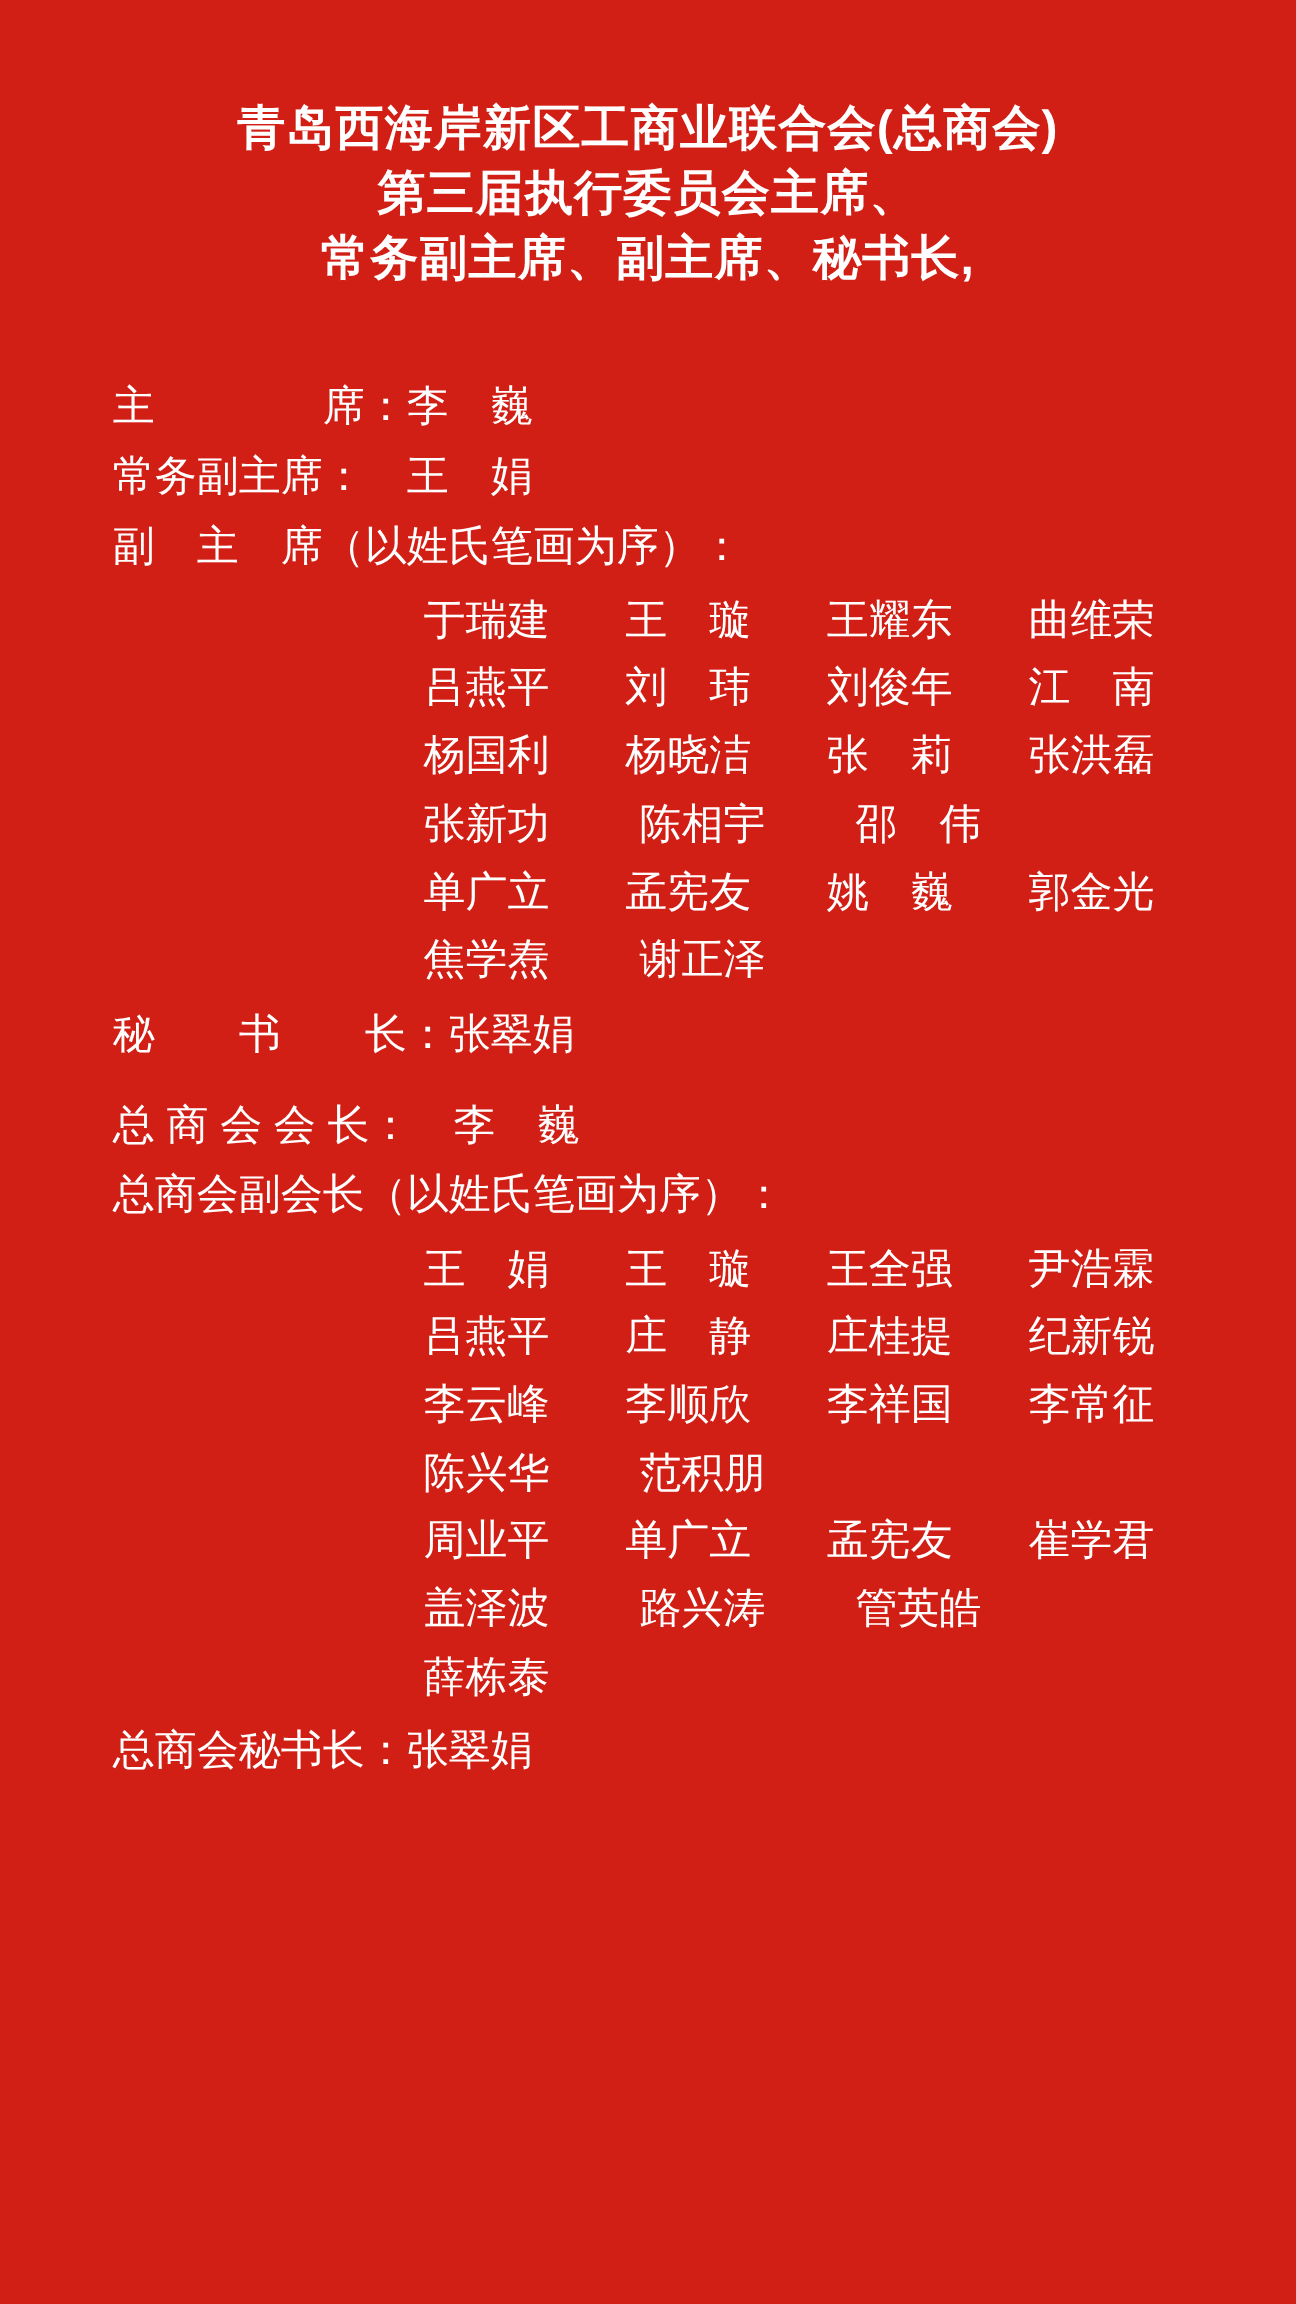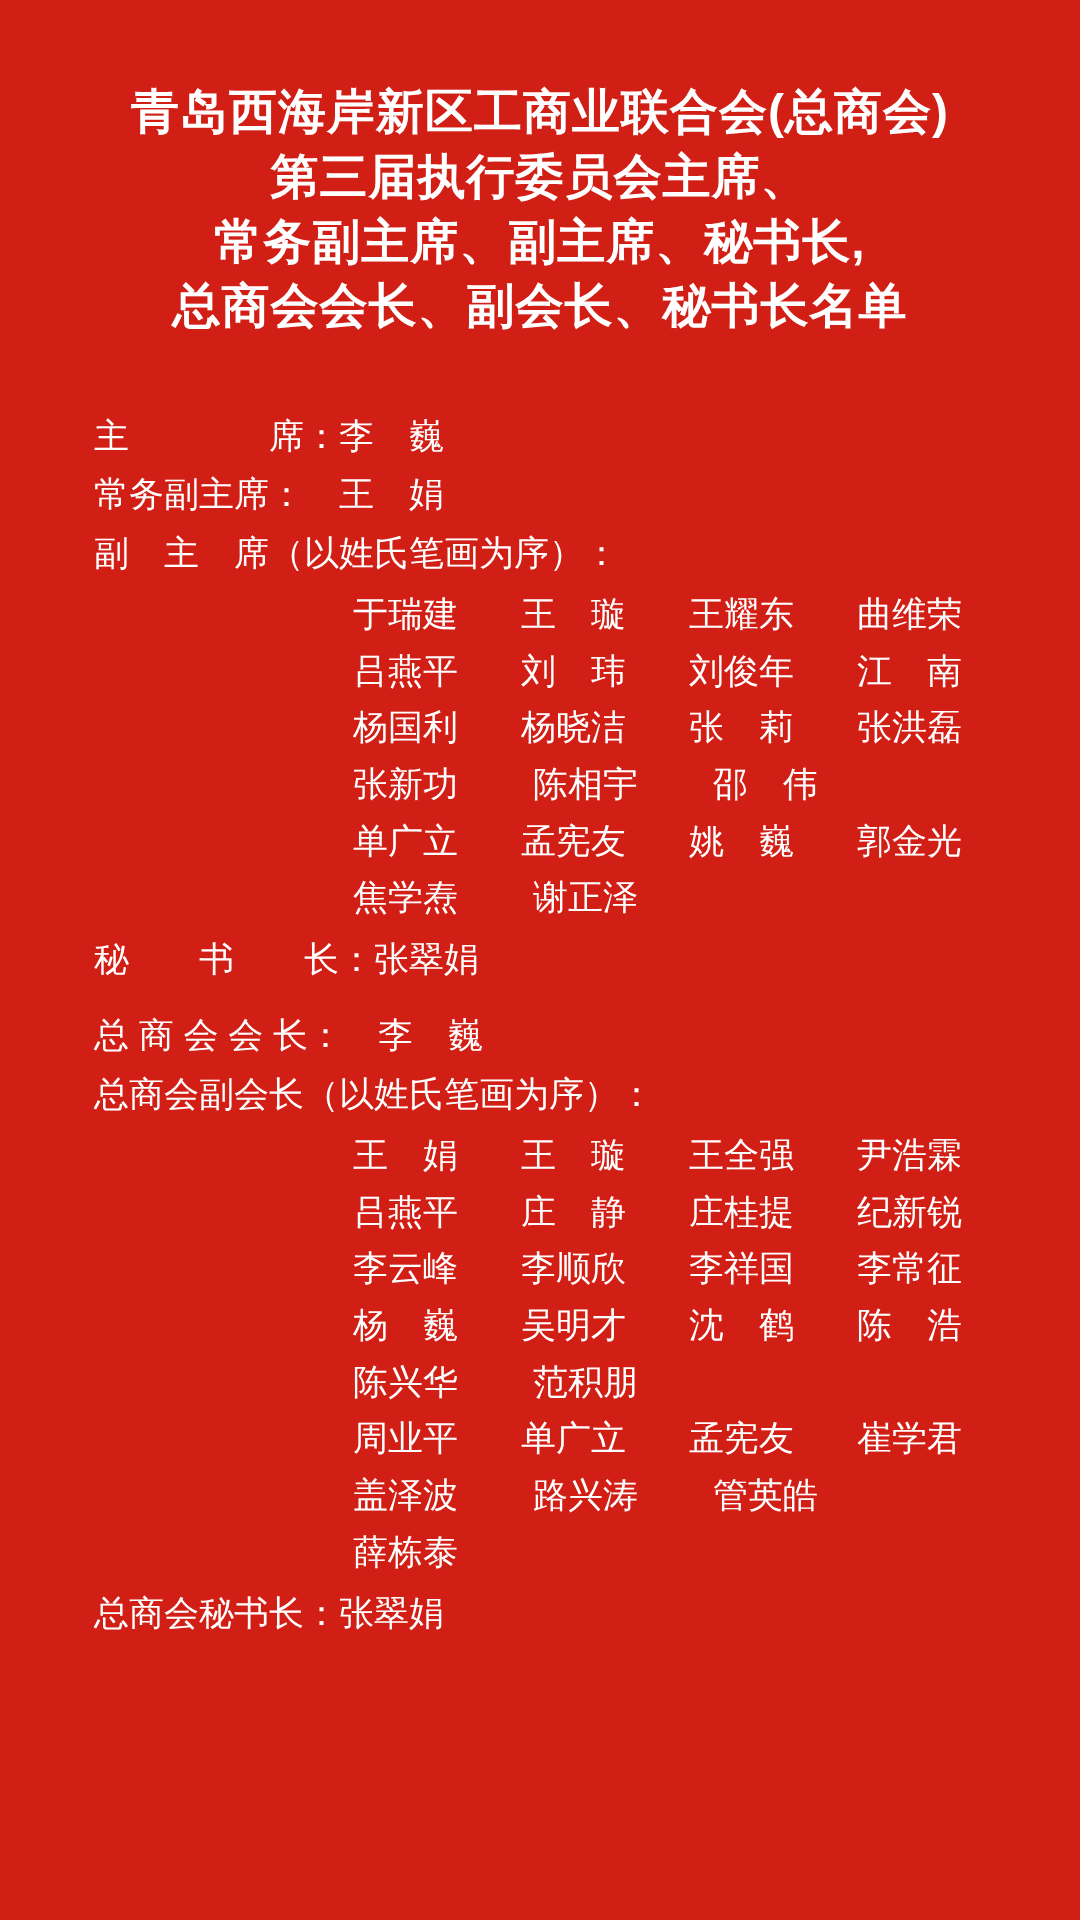--- a/index.html
+++ b/index.html
@@ -17,21 +17,21 @@
   .page {
     position: relative;
     width: 1080px;
     height: 1920px;
     box-sizing: border-box;
     padding: 60px 55px 0 55px;
   }
   .title-block {
     text-align: center;
     font-weight: bold;
-    font-size: 48px;
+    font-size: 40px;
     line-height: 1.35;
     letter-spacing: 1px;
     margin-top: 20px;
     margin-bottom: 70px;
   }
   .title-line {
     display: block;
     white-space: nowrap;
   }
   .body-block {
@@ -70,21 +70,20 @@
 </style>
 </head>
 <body style="background: rgb(210, 31, 22); color: rgb(255, 255, 255);">
 
 <div class="page">
 
   <div class="title-block">
     <span class="title-line">青岛西海岸新区工商业联合会(总商会)</span>
     <span class="title-line">第三届执行委员会主席、</span>
     <span class="title-line">常务副主席、副主席、秘书长,</span>
-    <span class="title-line">总商会会长、副会长、秘书长名单</span>
   </div>
 
   <div class="body-block">
 
     <div class="entry-row">
       <span class="entry-label">主　　　　席：</span><span class="entry-value">李　巍</span>
     </div>
 
     <div class="entry-row">
       <span class="entry-label">常务副主席：</span><span class="entry-value">　王　娟</span>
@@ -157,26 +156,20 @@
         <span class="name-cell">庄桂提</span>
         <span class="name-cell">纪新锐</span>
       </div>
       <div class="names-row">
         <span class="name-cell">李云峰</span>
         <span class="name-cell">李顺欣</span>
         <span class="name-cell">李祥国</span>
         <span class="name-cell">李常征</span>
       </div>
       <div class="names-row">
-        <span class="name-cell">杨　巍</span>
-        <span class="name-cell">吴明才</span>
-        <span class="name-cell">沈　鹤</span>
-        <span class="name-cell">陈　浩</span>
-      </div>
-      <div class="names-row">
         <span class="name-cell">陈兴华</span>
         <span class="name-cell">范积朋</span>
       </div>
       <div class="names-row">
         <span class="name-cell">周业平</span>
         <span class="name-cell">单广立</span>
         <span class="name-cell">孟宪友</span>
         <span class="name-cell">崔学君</span>
       </div>
       <div class="names-row">

